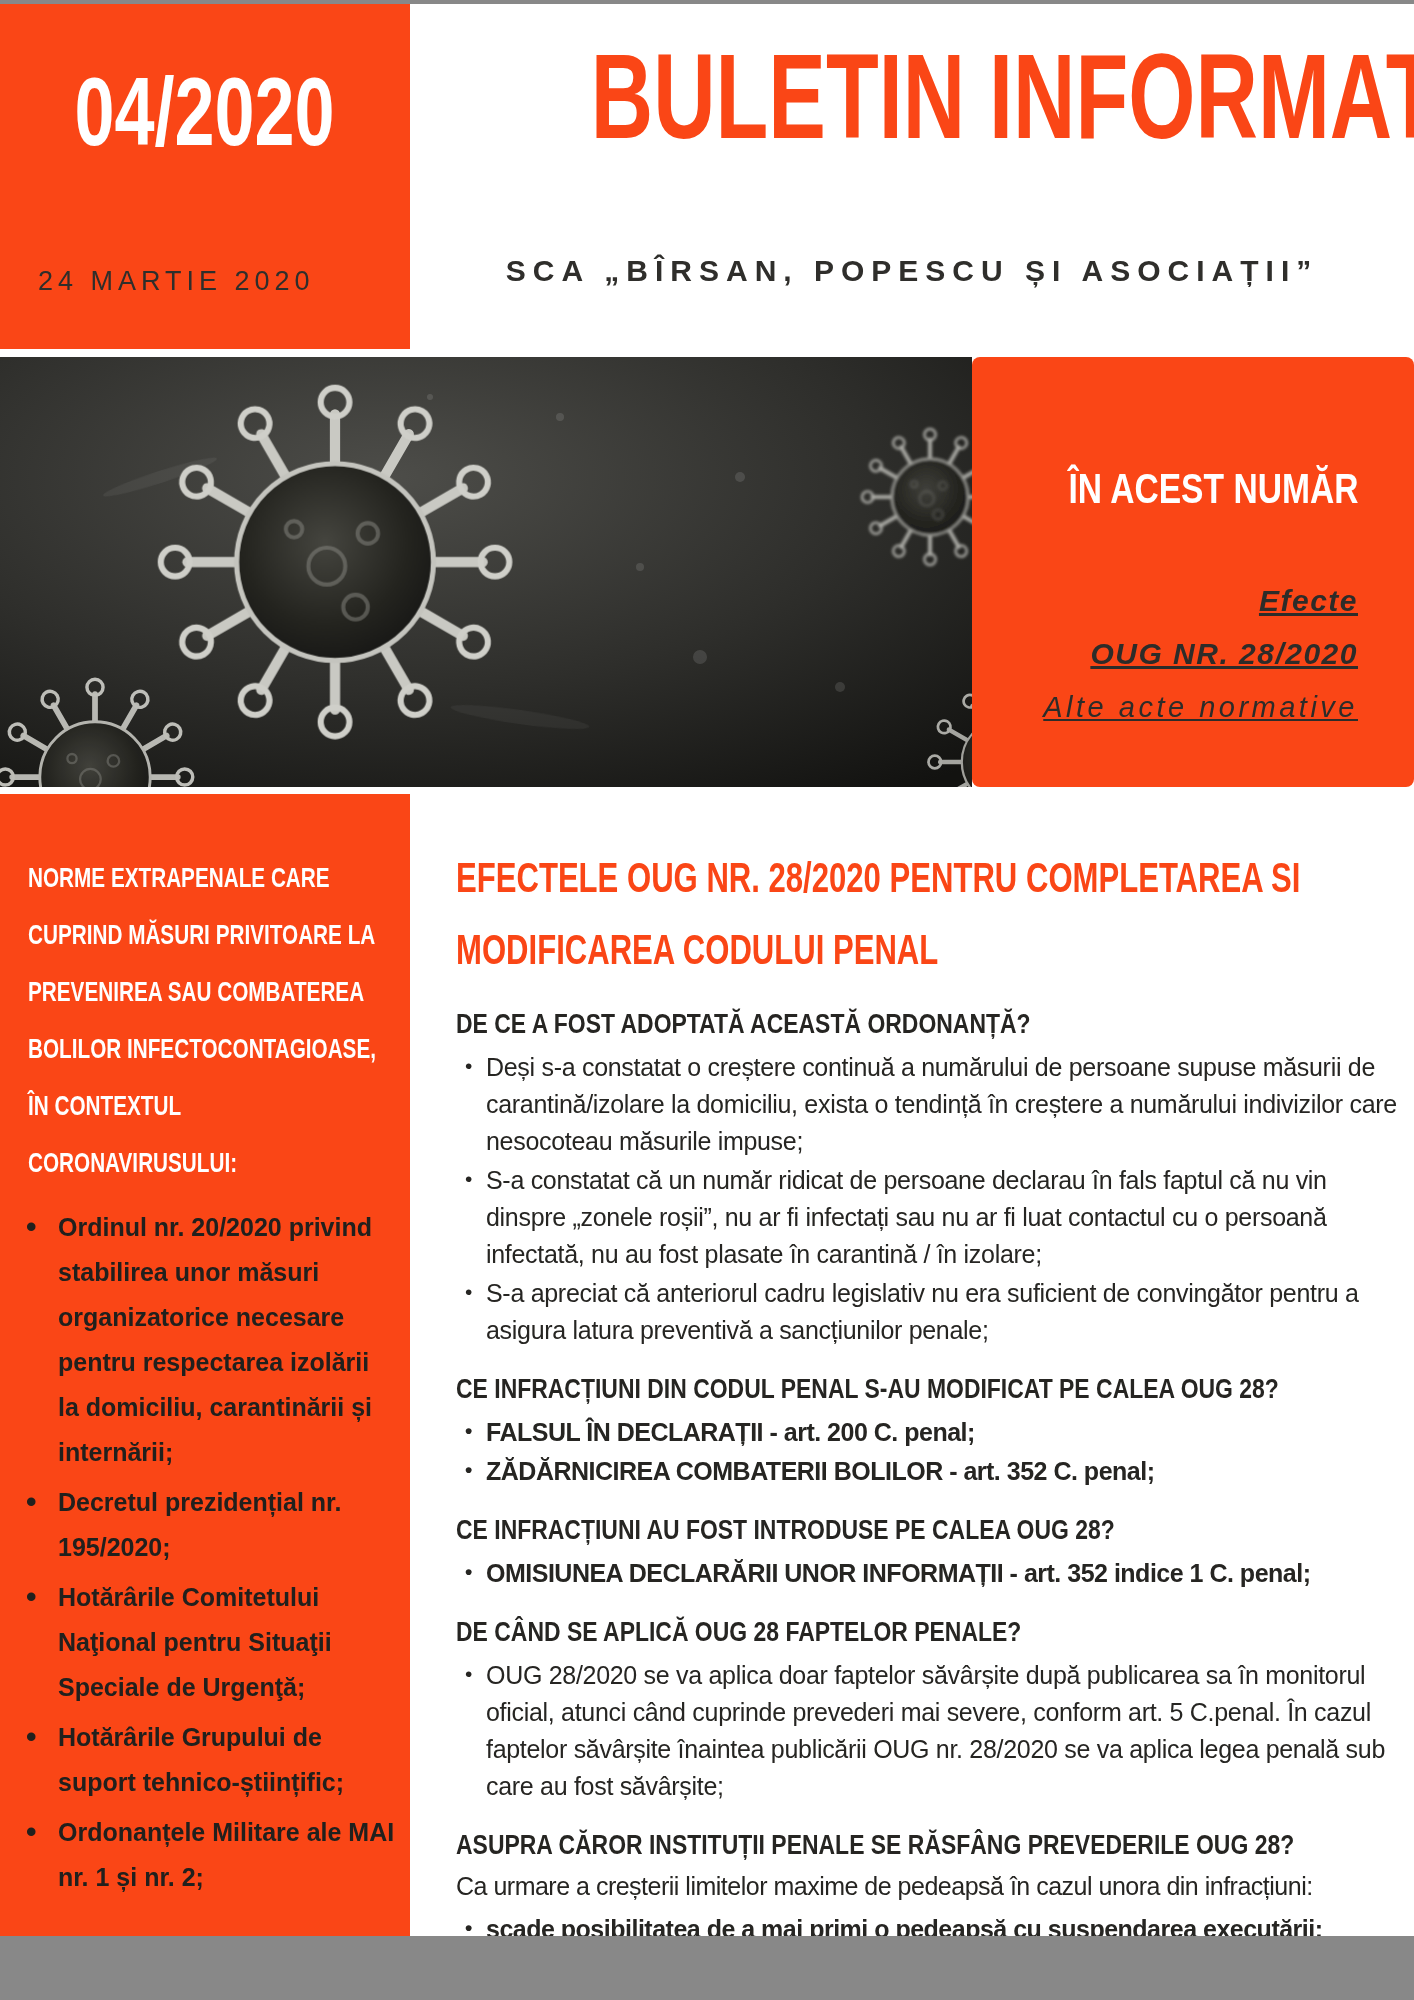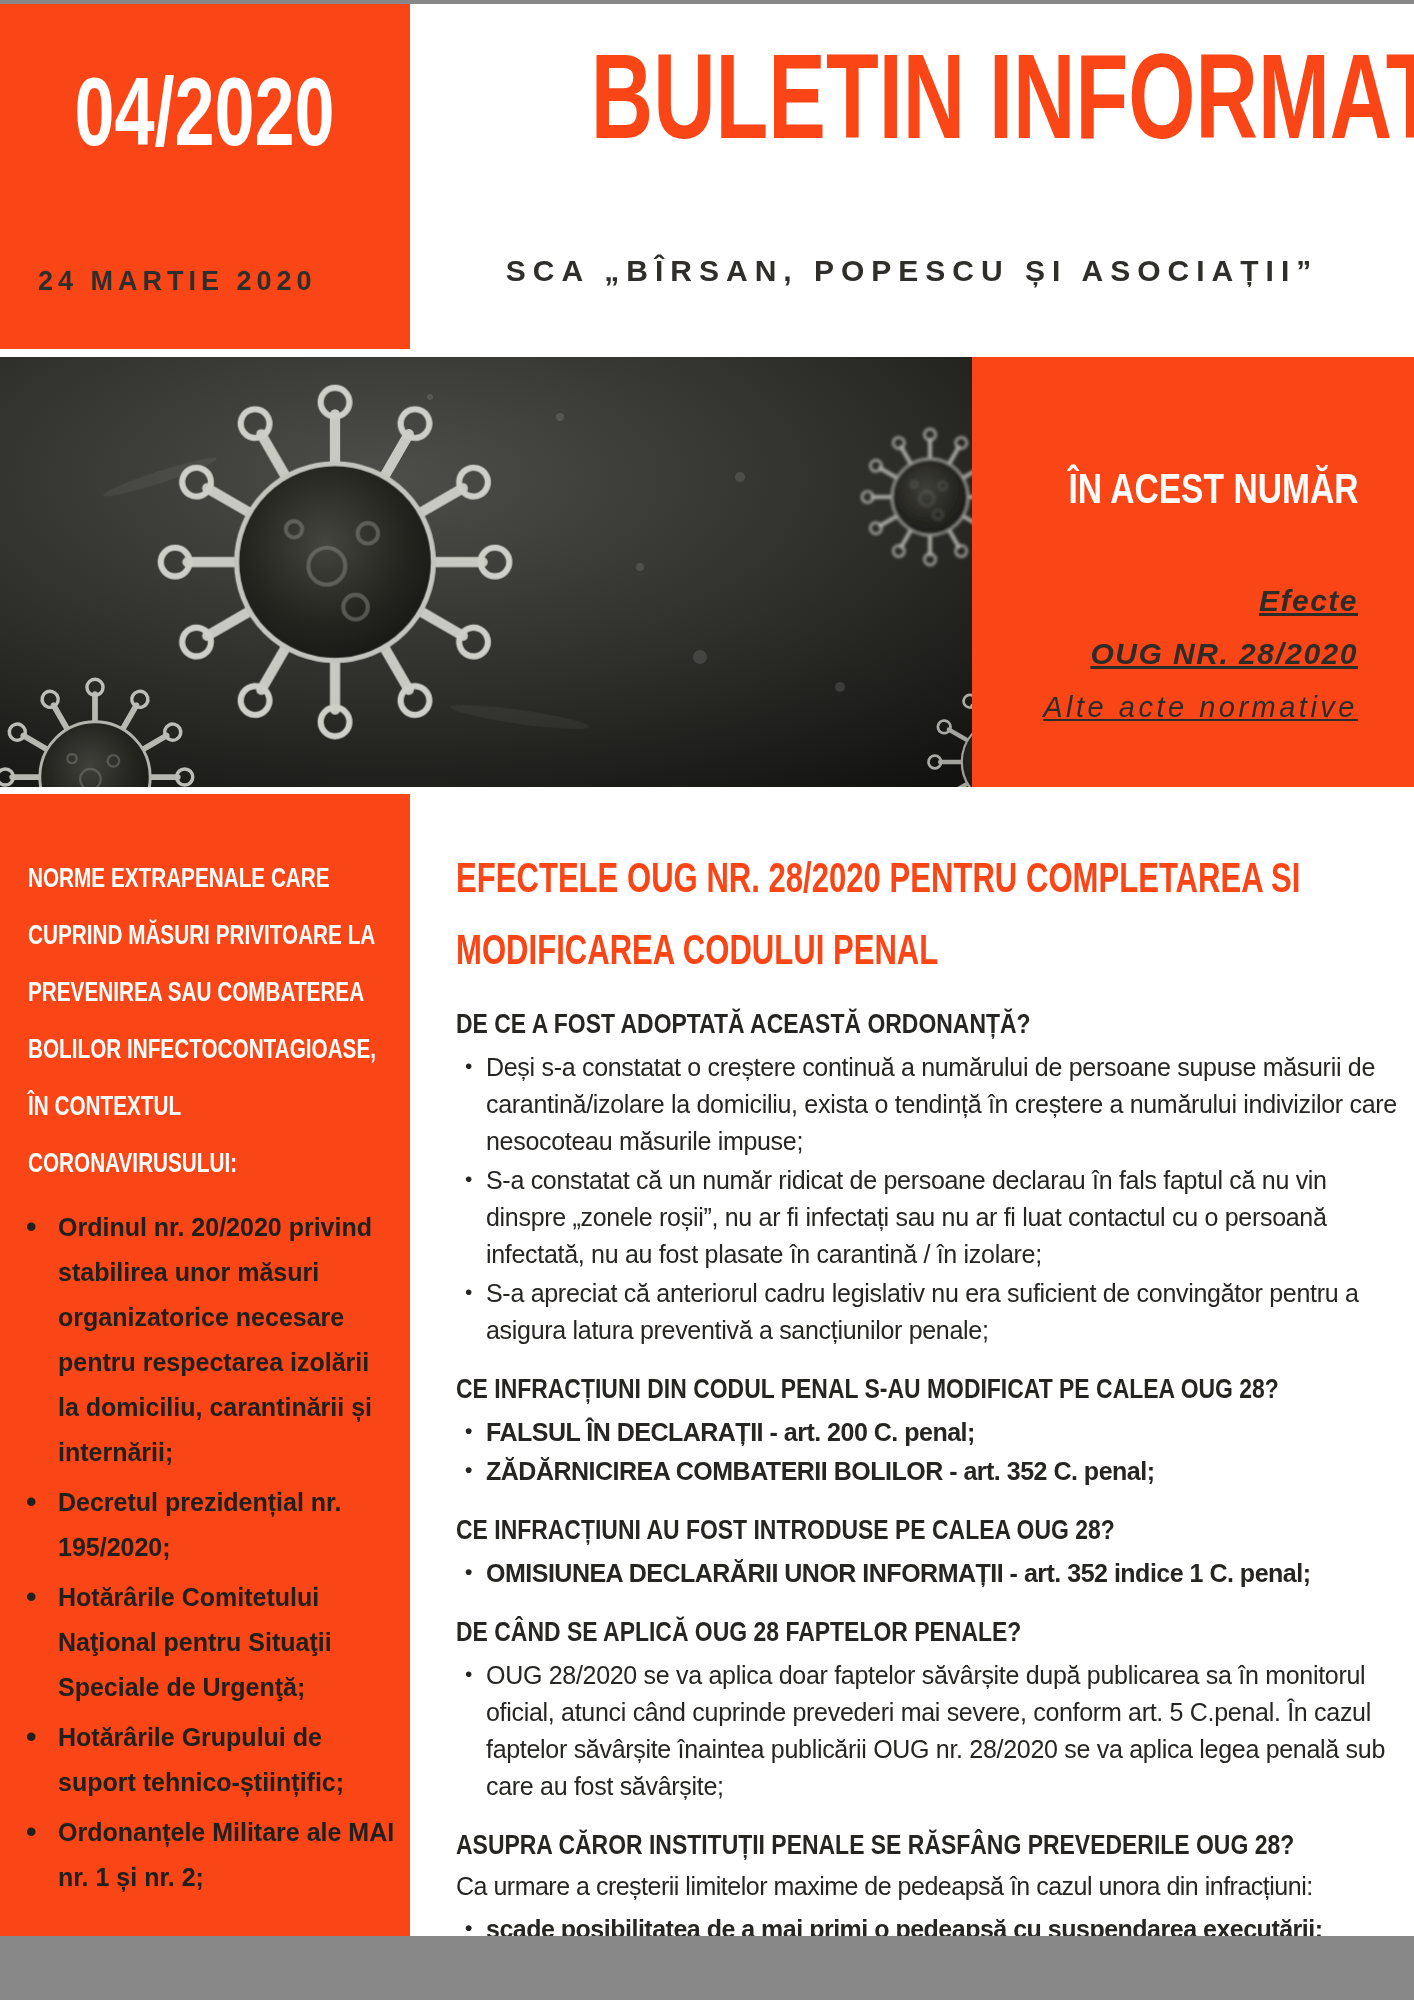--- a/index.html
+++ b/index.html
@@ -11,31 +11,31 @@
   body{background:#888;font-family:"Liberation Sans",sans-serif;}
   .page{
     position:relative;width:1414px;height:1932px;background:#ffffff;
     overflow:hidden;margin:4px auto;
   }
   
   .issue-block{position:absolute;left:0;top:0;width:410px;height:345px;background:var(--orange);}
   .issue-number{position:absolute;top:58px;left:0;width:100%;text-align:center;
     font-size:96px;font-weight:bold;color:#fff;line-height:100px;white-space:nowrap;}
   .issue-number>span{display:inline-block;transform:scaleX(.75);transform-origin:center;}
-  .issue-date{position:absolute;bottom:52px;left:38px;font-size:27px;font-weight:bold;
+  .issue-date{position:absolute;bottom:52px;left:38px;font-size:27px;font-weight:normal;
     letter-spacing:5px;color:var(--dark);white-space:nowrap;}
   .masthead{position:absolute;left:410px;top:0;width:1004px;height:345px;background:#fff;}
   .masthead-title{position:absolute;top:30px;left:0;width:100%;text-align:center;
     font-size:120px;line-height:124px;font-weight:bold;color:var(--orange);white-space:nowrap;}
   .masthead-title>span{display:inline-block;transform:scaleX(.72);transform-origin:center;}
   .masthead-subtitle{position:absolute;top:250px;left:0;width:100%;text-align:center;
     font-size:30px;font-weight:bold;letter-spacing:7px;color:var(--dark);white-space:nowrap;}
   
   .hero-photo{position:absolute;left:0;top:353px;width:972px;height:430px;overflow:hidden;background:#232321;}
-  .toc-box{position:absolute;left:972px;top:353px;width:442px;height:430px;background:var(--orange);}
+  .toc-box{position:absolute;left:972px;top:353px;width:442px;height:430px;background:var(--orange);border-radius:8px;}
   .toc-title{position:absolute;top:106px;right:56px;font-size:42px;line-height:52px;
     font-weight:bold;color:#fff;white-space:nowrap;}
   .toc-title>span{display:inline-block;transform:scaleX(.8);transform-origin:right center;}
   .toc-items{position:absolute;top:228px;right:56px;text-align:right;color:#2d2c29;font-style:italic;text-decoration:underline;}
   .toc-item{font-size:30px;line-height:32px;font-weight:bold;letter-spacing:1.5px;margin-bottom:21px;white-space:nowrap;}
   .toc-item.spaced{font-weight:normal;font-size:29px;letter-spacing:3.5px;}
   
   .sidebar{position:absolute;left:0;top:790px;width:410px;height:1200px;background:var(--orange);}
   .sidebar-heading{margin:55px 26px 0 28px;color:#fff;font-size:28px;font-weight:bold;line-height:57px;}
   .sidebar-heading>span{display:inline-block;width:135%;transform:scaleX(.74);transform-origin:left top;}

